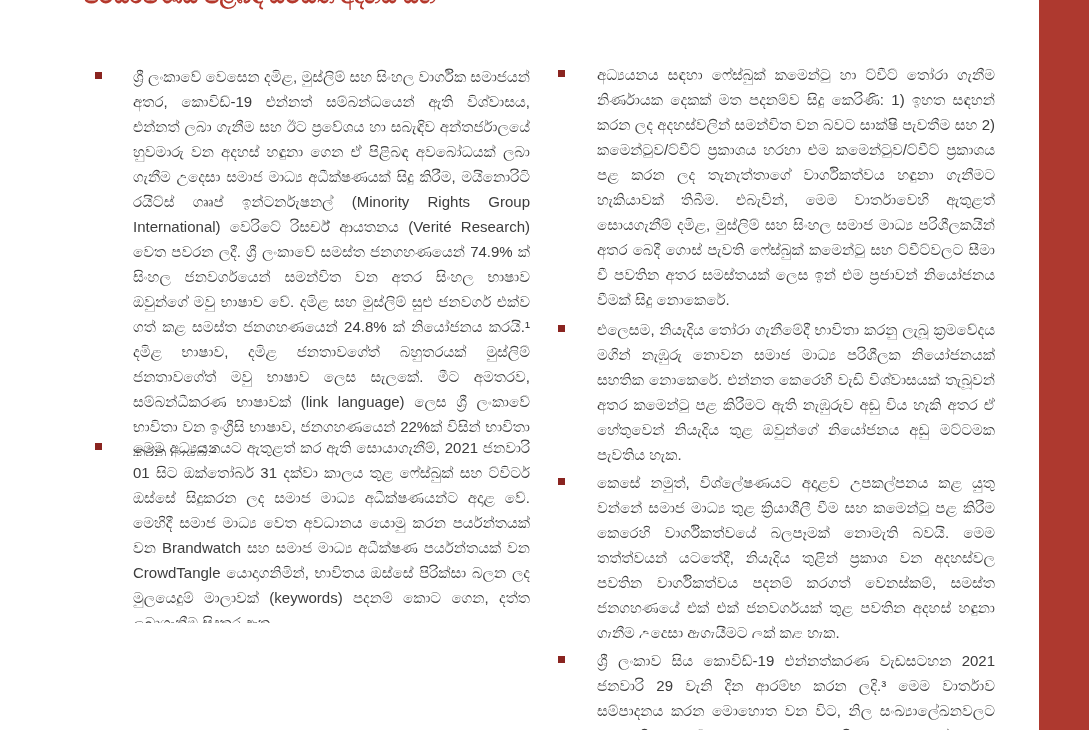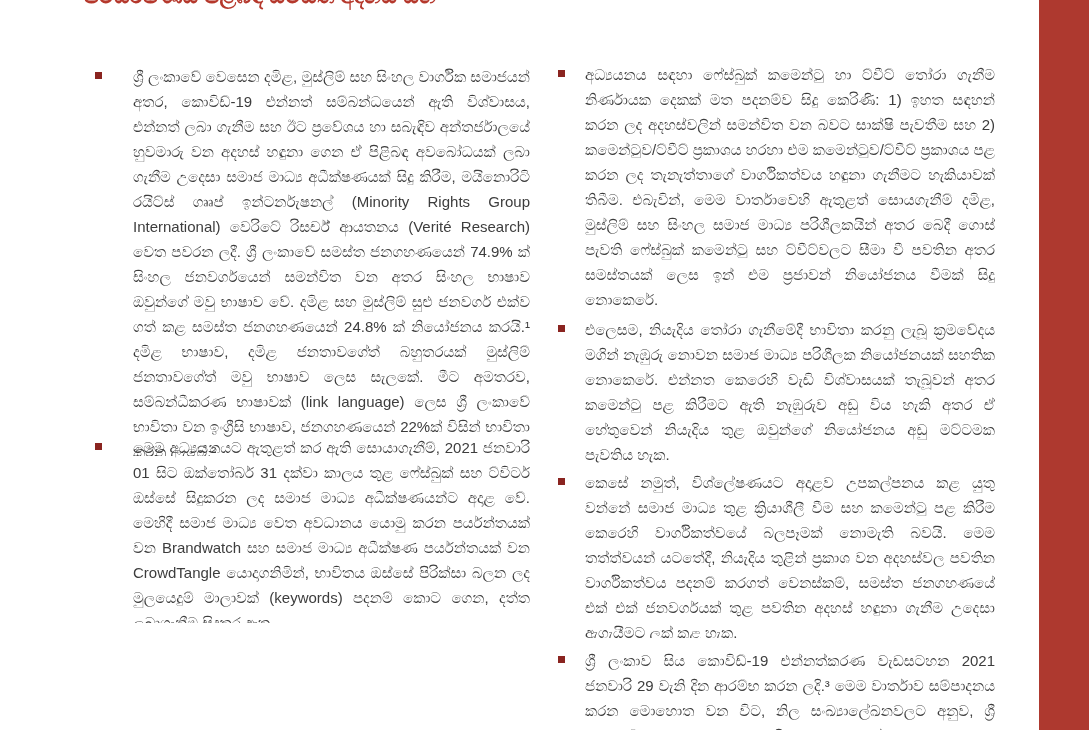--- a/index.html
+++ b/index.html
@@ -26,21 +26,21 @@
   }
   .bullet{
     flex:0 0 auto;width:7px;height:7px;background:#8a2420;margin-top:8px;
   }
   .para p{
     margin:0;flex:1 1 auto;
     font-size:15px;line-height:25px;color:#3d3d3d;
     text-align:justify;
   }
   .col-left .para p{margin-left:31px;}
-  .col-right .para p{margin-left:20px;}
+  .col-right .para p{margin-left:32px;}
   
   .l0{top:64px;height:392px;}
   .l1{top:435px;height:188px;}
   .l2{top:656px;height:74px;}
   .r0{top:62px;height:250px;}
   .r1{top:317px;height:146px;}
   .r2{top:470px;height:168px;}
   .r3{top:648px;height:82px;}
 </style>
 </head>

